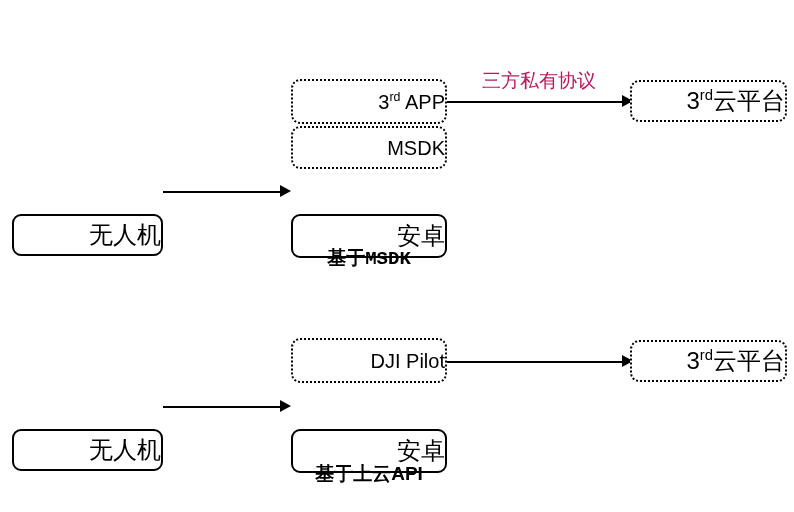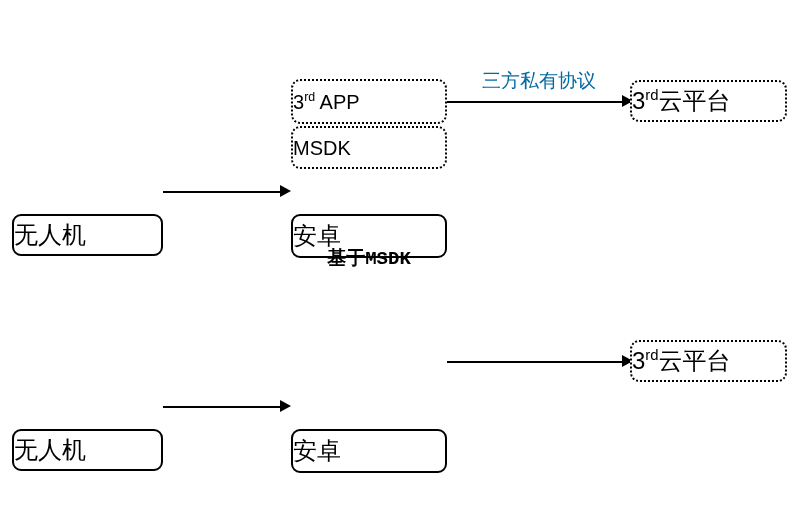--- a/index.html
+++ b/index.html
@@ -16,21 +16,21 @@
     color: #000000;
     overflow: hidden;
   }
 
   
   .box {
     position: absolute;
     box-sizing: border-box;
     display: flex;
     align-items: center;
-    justify-content: flex-start;
+    justify-content: flex-end;
     background: #ffffff;
     color: #000000;
     text-align: center;
     line-height: 1.1;
     white-space: nowrap;
   }
   .box-solid {
     border: 2.4px solid #000000;
     border-radius: 9px;
     margin-top: 44px;
@@ -62,21 +62,21 @@
     height: 0;
     border-top: 6.5px solid transparent;
     border-bottom: 6.5px solid transparent;
     border-left: 11px solid #000000;
   }
 
   
   .edge-label {
     position: absolute;
     font-size: 19px;
-    color: #0369a1;
+    color: #be185d;
     white-space: nowrap;
     text-align: center;
   }
 
   
   .caption {
     position: absolute;
     font-size: 19px;
     font-weight: bold;
     color: #000000;
@@ -118,26 +118,30 @@
 
   <div class="caption" style="left:279px; top:245px; width:180px;font-family:Liberation Mono, monospace;">基于MSDK</div>
 
   <div class="box box-solid t-cn" style="left:12px; top:385px; width:151px; height:42px;">
     <span>无人机</span>
   </div>
 
   <div class="hline" style="left:163px; top:406px; width:120px;"></div>
   <div class="arrowhead" style="left:280px; top:399.5px;"></div>
 
+  <div class="box box-dotted t-en" style="left:291px; top:338px; width:156px; height:45px;">
+    <span>DJI Pilot</span>
+  </div>
 
   <div class="box box-solid t-cn" style="left:291px; top:385px; width:156px; height:44px;">
     <span>安卓</span>
   </div>
 
   <div class="hline" style="left:447px; top:361px; width:183px;"></div>
   <div class="arrowhead" style="left:622px; top:354.5px;"></div>
 
   <div class="box box-dotted t-cn" style="left:630px; top:340px; width:157px; height:42px;">
     <span><span>3</span><span class="sup">rd</span><span>云平台</span></span>
   </div>
 
+  <div class="caption" style="left:279px; top:461px; width:180px;">基于上云API</div>
 
 </div>
 
 </body></html>

